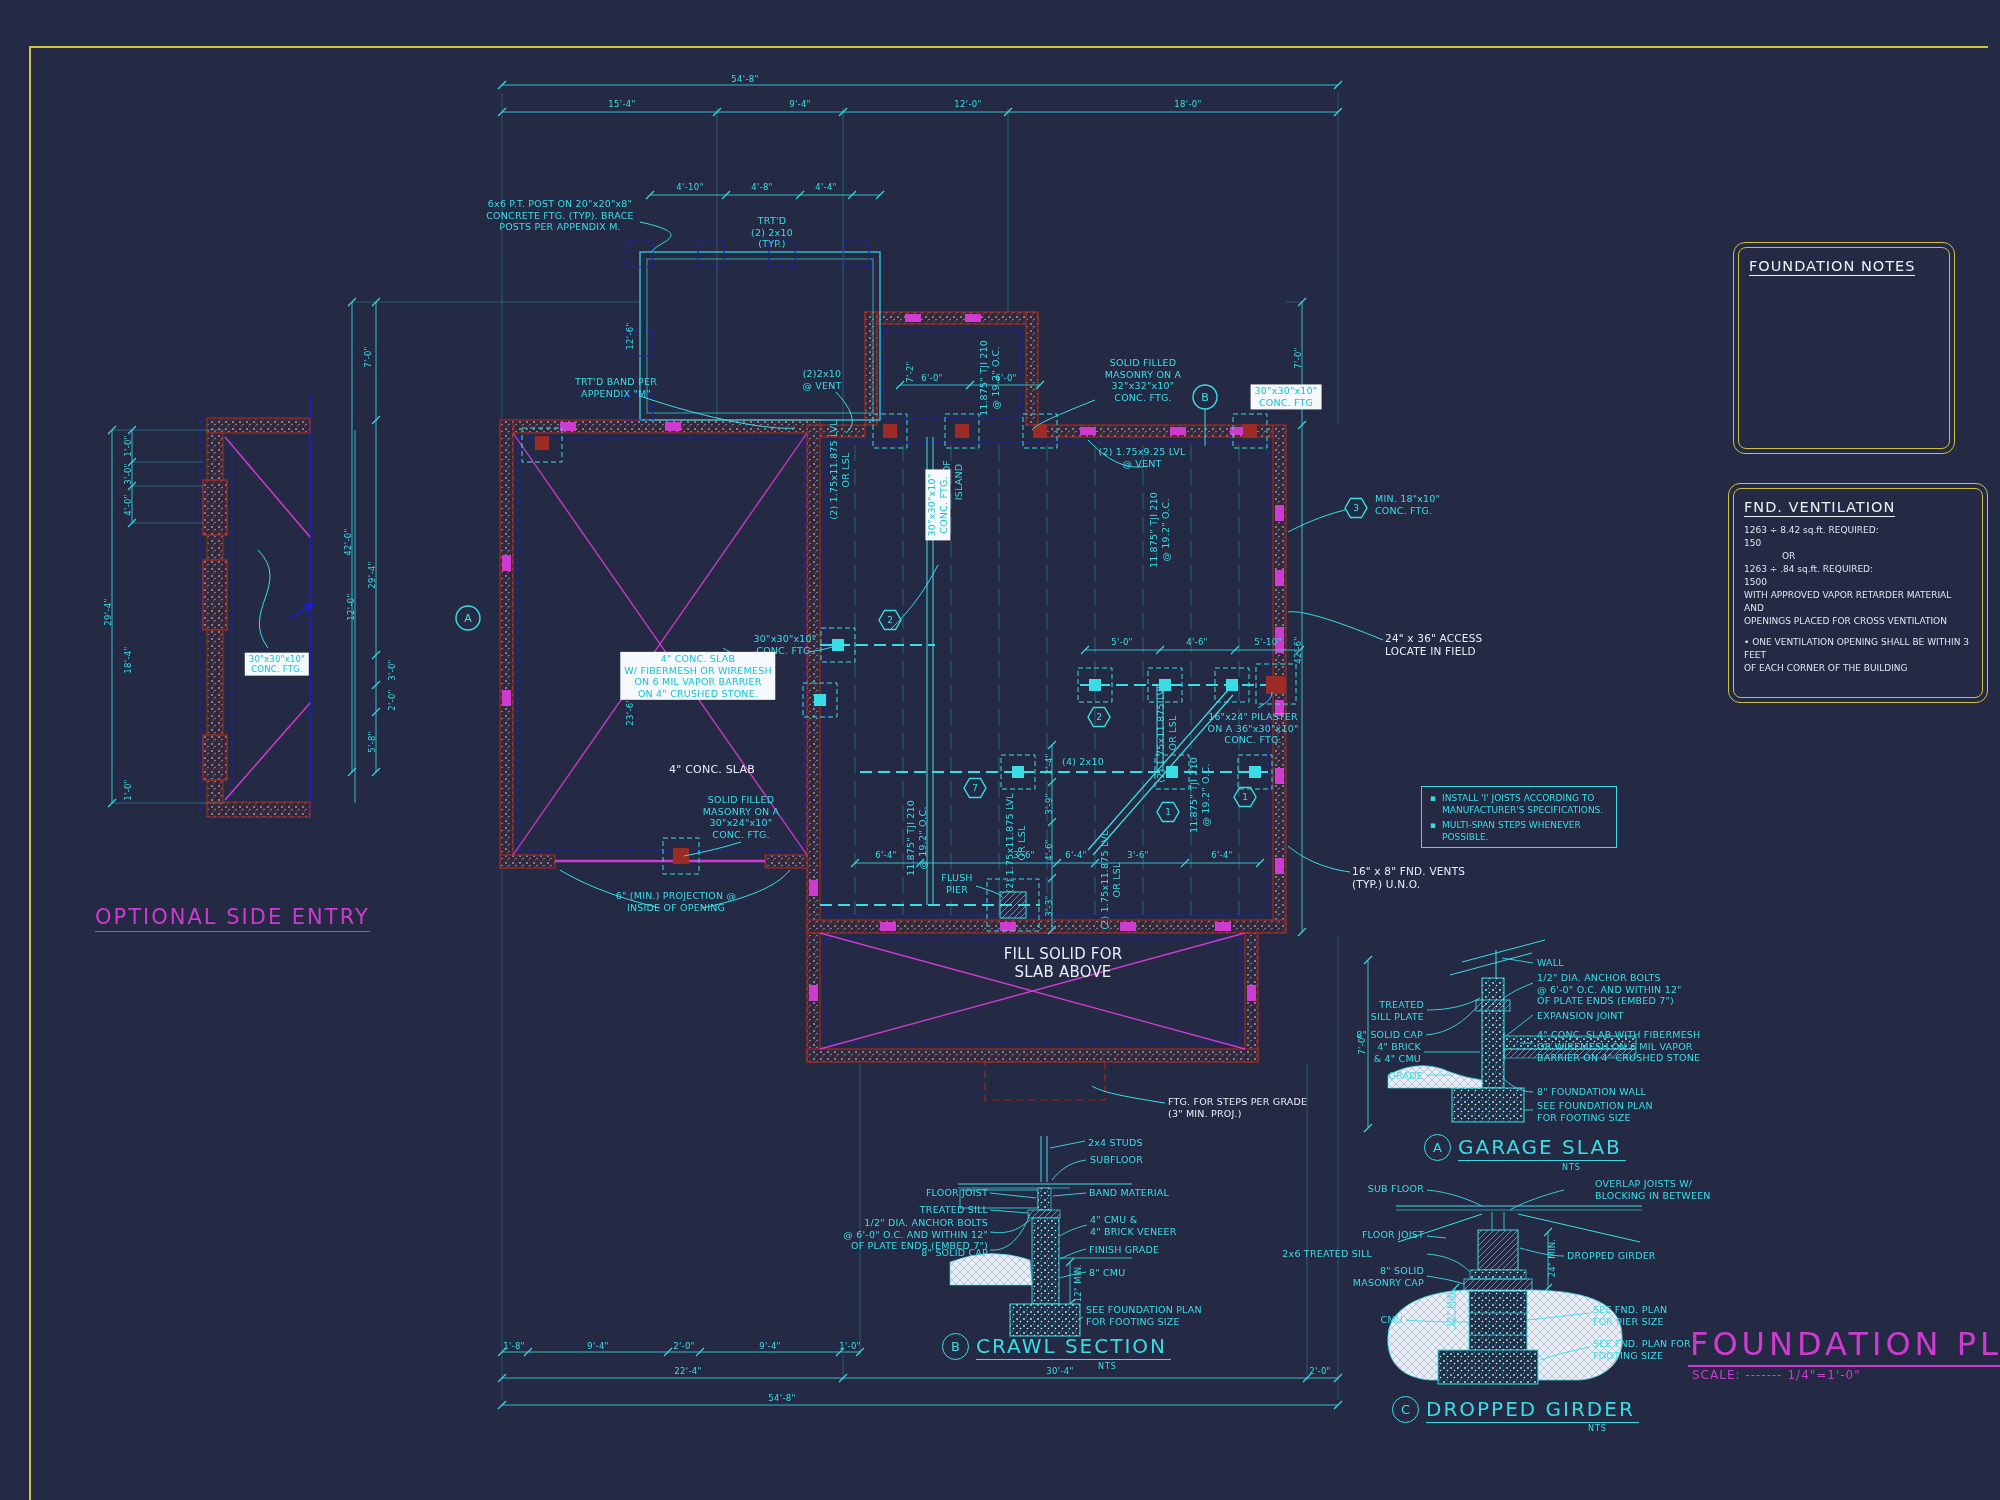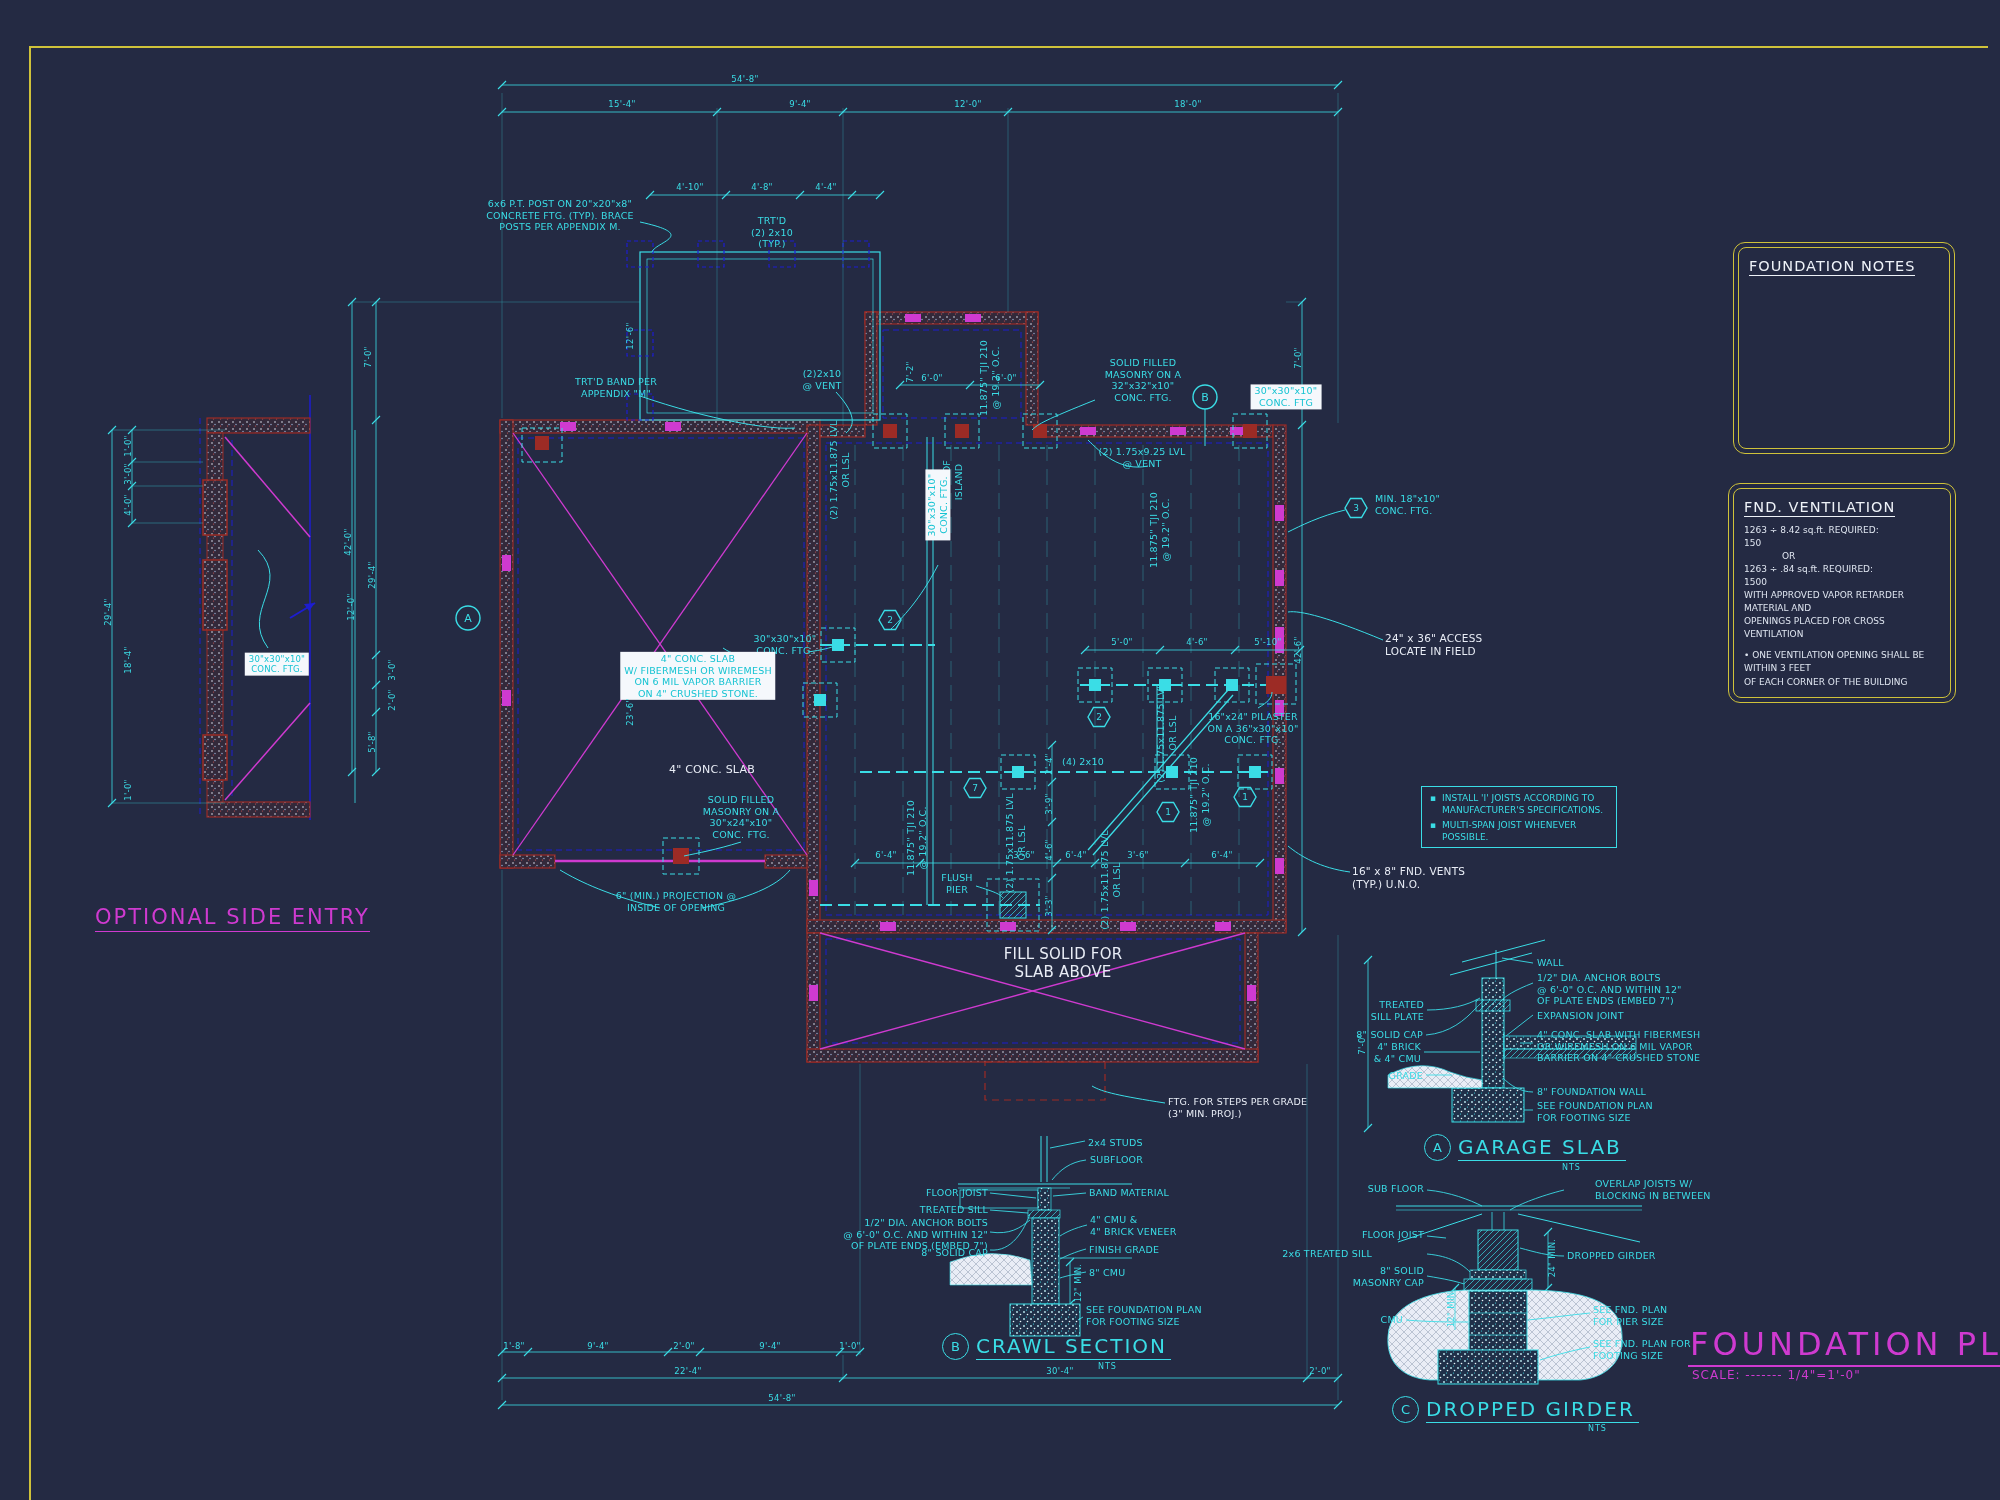--- a/index.html
+++ b/index.html
@@ -569,39 +569,39 @@
   <span class="txt">DROPPED GIRDER</span>
 </div>
 <div class="nts" style="left:1588px;top:1424px">NTS</div>
 
 <div class="ybox" style="left:1733px;top:242px;width:222px;height:212px">
   <div class="ybox-in">
     <h3>FOUNDATION NOTES</h3>
   </div>
 </div>
 
-<div class="ybox" style="left:1728px;top:483px;width:228px;height:220px">
+<div class="ybox" style="left:1728px;top:483px;width:260px;height:220px">
   <div class="ybox-in">
     <h3>FND. VENTILATION</h3>
     <p class="vline u">1263 ÷ 8.42 sq.ft.  REQUIRED:</p>
     <p class="vline">150</p>
     <p class="vline vOr">OR</p>
     <p class="vline u">1263 ÷ .84 sq.ft.  REQUIRED:</p>
     <p class="vline">1500</p>
     <p class="vline">WITH APPROVED VAPOR RETARDER MATERIAL AND
 OPENINGS PLACED FOR CROSS VENTILATION</p>
     <p class="vline" style="margin-top:8px">• ONE VENTILATION OPENING SHALL BE WITHIN 3 FEET
   OF EACH CORNER OF THE BUILDING</p>
   </div>
 </div>
 
 <div class="jbox" style="left:1421px;top:786px;width:196px;height:62px">
   <div class="it"><span>▪</span><span>INSTALL 'I' JOISTS ACCORDING TO
 MANUFACTURER'S SPECIFICATIONS.</span></div>
-  <div class="it"><span>▪</span><span>MULTI-SPAN JOIST WHENEVER
+  <div class="it"><span>▪</span><span>MULTI-SPAN STEPS WHENEVER
 POSSIBLE.</span></div>
 </div>
 
 <div class="seTitle" style="left:95px;top:905px">OPTIONAL SIDE ENTRY</div>
 <div class="planTitle" style="left:1688px;top:1325px">FOUNDATION PLAN</div>
 <div class="planScale" style="left:1692px;top:1368px">SCALE: ------- 1/4"=1'-0"</div>
 
 </div>
 
 </body></html>

